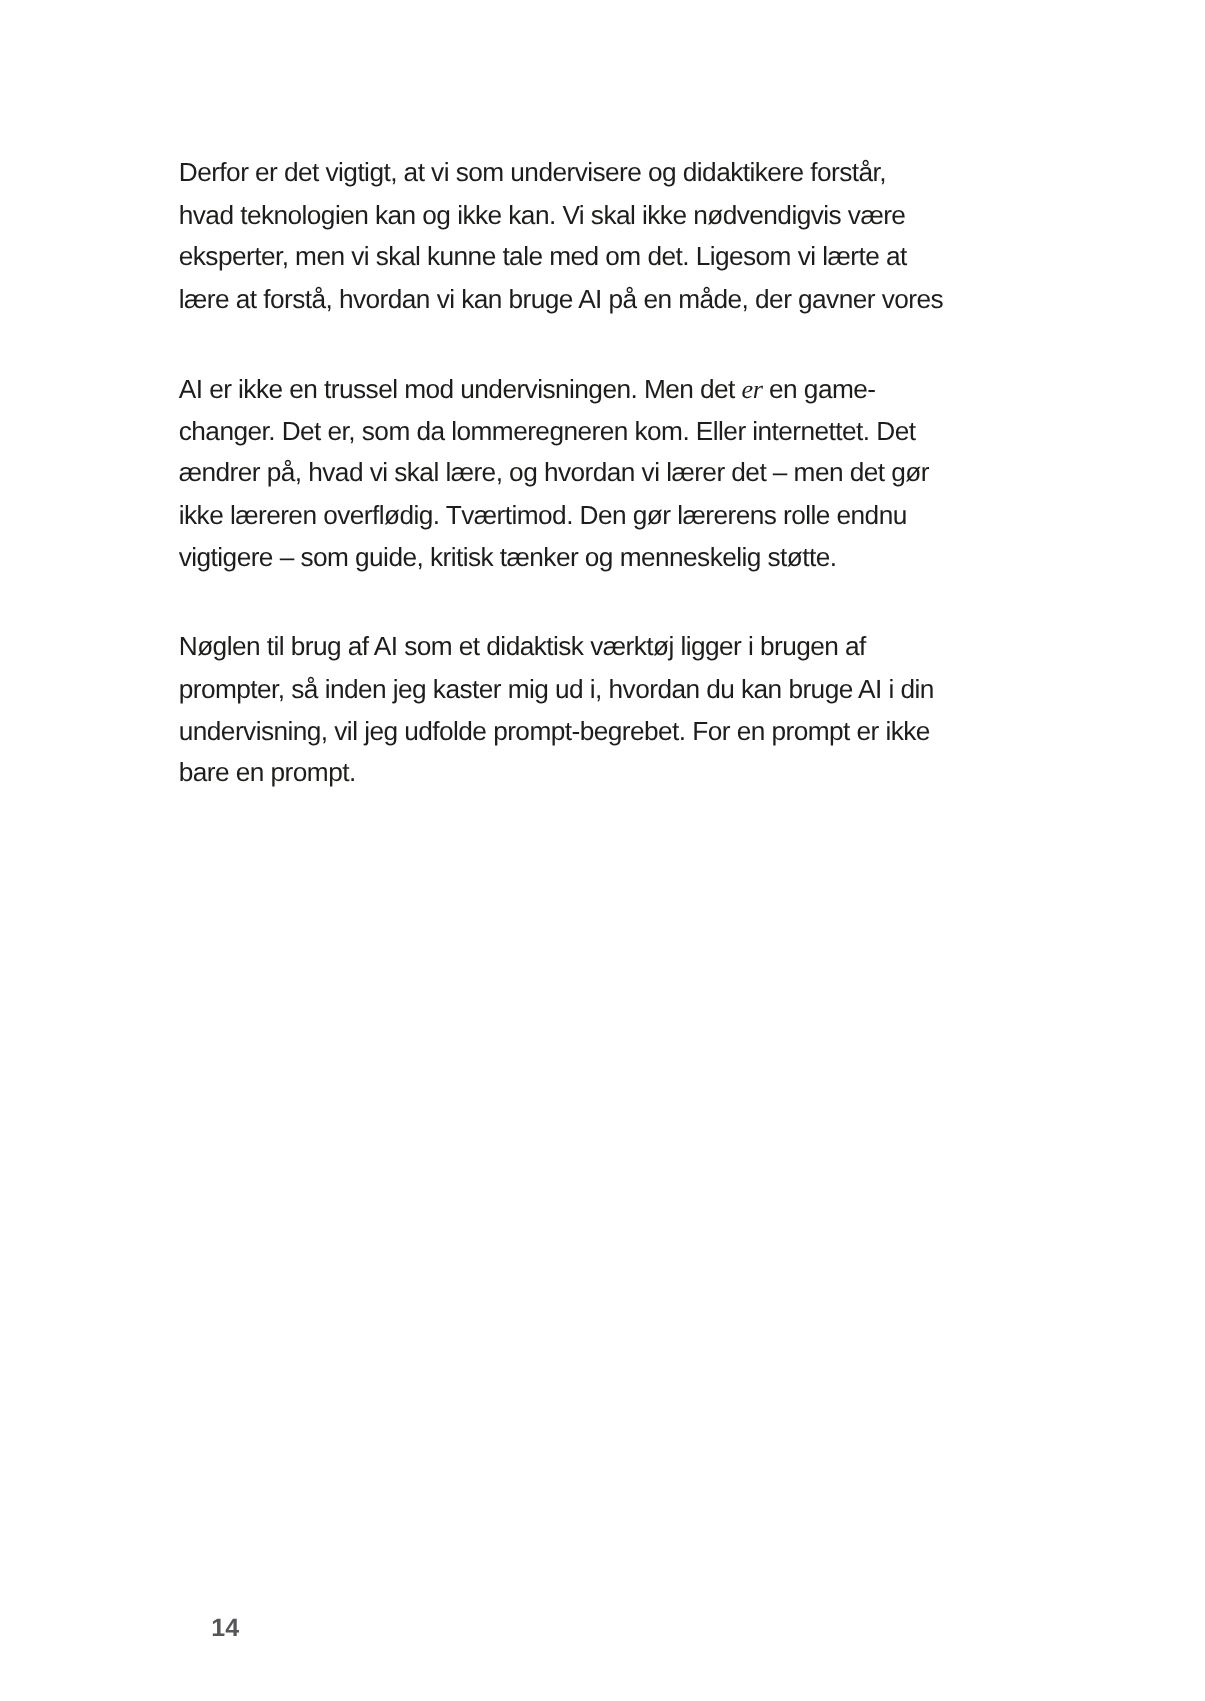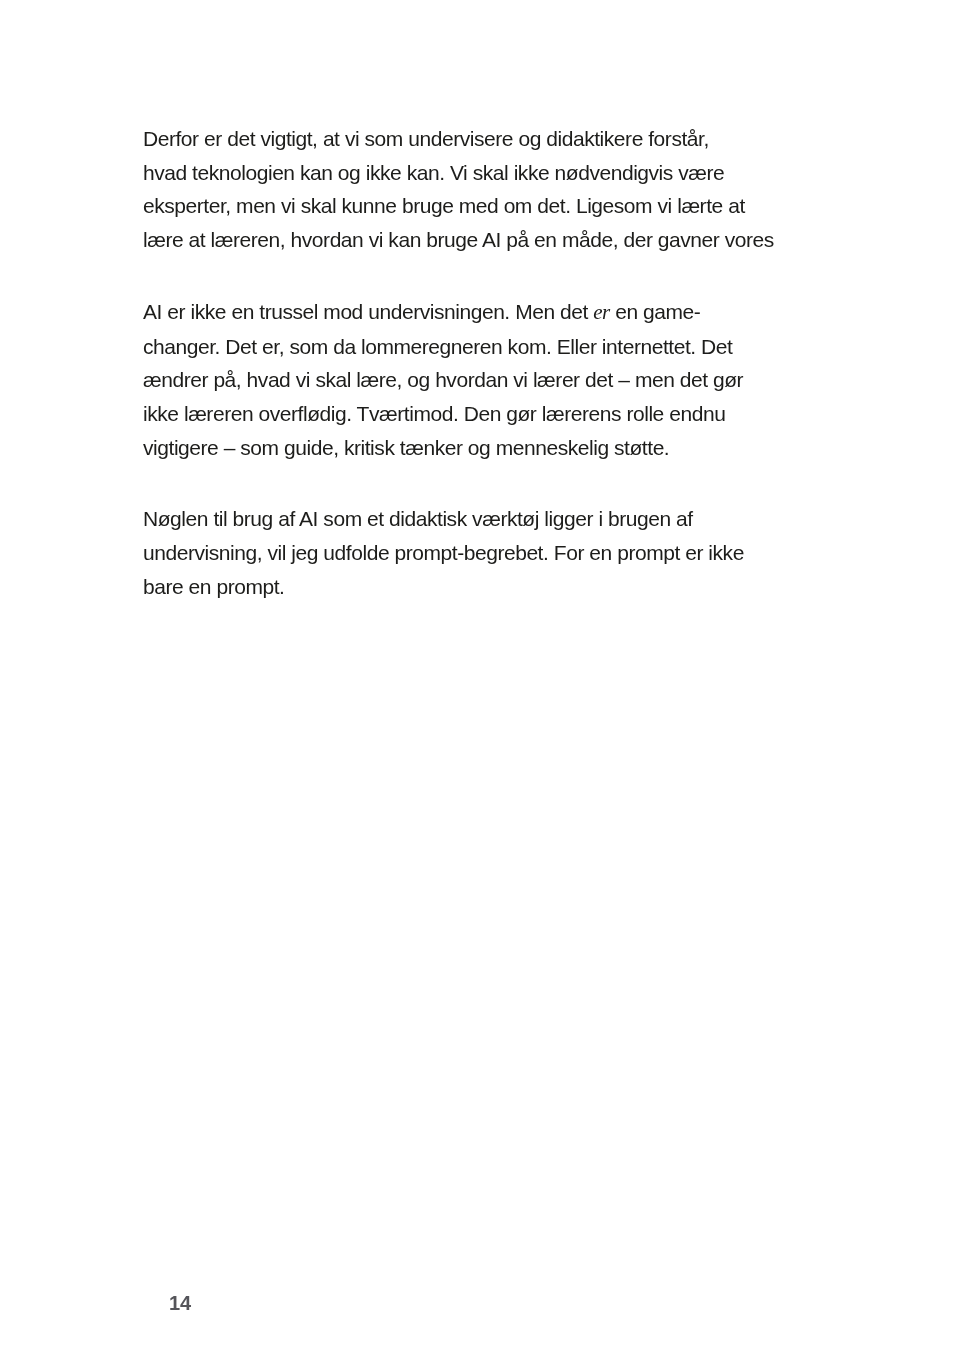--- a/index.html
+++ b/index.html
@@ -43,34 +43,35 @@
 </head>
 <body>
 
 <div class="page">
 
   <div class="text-block">
 
     <div class="para">
       <div class="line">Derfor er det vigtigt, at vi som undervisere og didaktikere forstår,</div>
       <div class="line">hvad teknologien kan og ikke kan. Vi skal ikke nødvendigvis være</div>
-      <div class="line">eksperter, men vi skal kunne bruge med om det. Ligesom vi lærte at</div>
-      <div class="line">lære at læreren, hvordan vi kan bruge AI på en måde, der gavner vores</div>
+      <div class="line">eksperter, men vi skal kunne tale med om det. Ligesom vi lærte at</div>
+      <div class="line">lære at forstå, hvordan vi kan bruge AI på en måde, der gavner vores</div>
     </div>
 
     <div class="para">
       <div class="line"><span>AI er ikke en trussel mod undervisningen. Men det </span><span class="em">er</span><span> en game-</span></div>
       <div class="line">changer. Det er, som da lommeregneren kom. Eller internettet. Det</div>
       <div class="line">ændrer på, hvad vi skal lære, og hvordan vi lærer det – men det gør</div>
       <div class="line">ikke læreren overflødig. Tværtimod. Den gør lærerens rolle endnu</div>
       <div class="line">vigtigere – som guide, kritisk tænker og menneskelig støtte.</div>
     </div>
 
     <div class="para">
       <div class="line">Nøglen til brug af AI som et didaktisk værktøj ligger i brugen af</div>
+      <div class="line">prompter, så inden jeg kaster mig ud i, hvordan du kan bruge AI i din</div>
       <div class="line">undervisning, vil jeg udfolde prompt-begrebet. For en prompt er ikke</div>
       <div class="line">bare en prompt.</div>
     </div>
 
   </div>
 
   <div class="page-number">14</div>
 
 </div>
 

